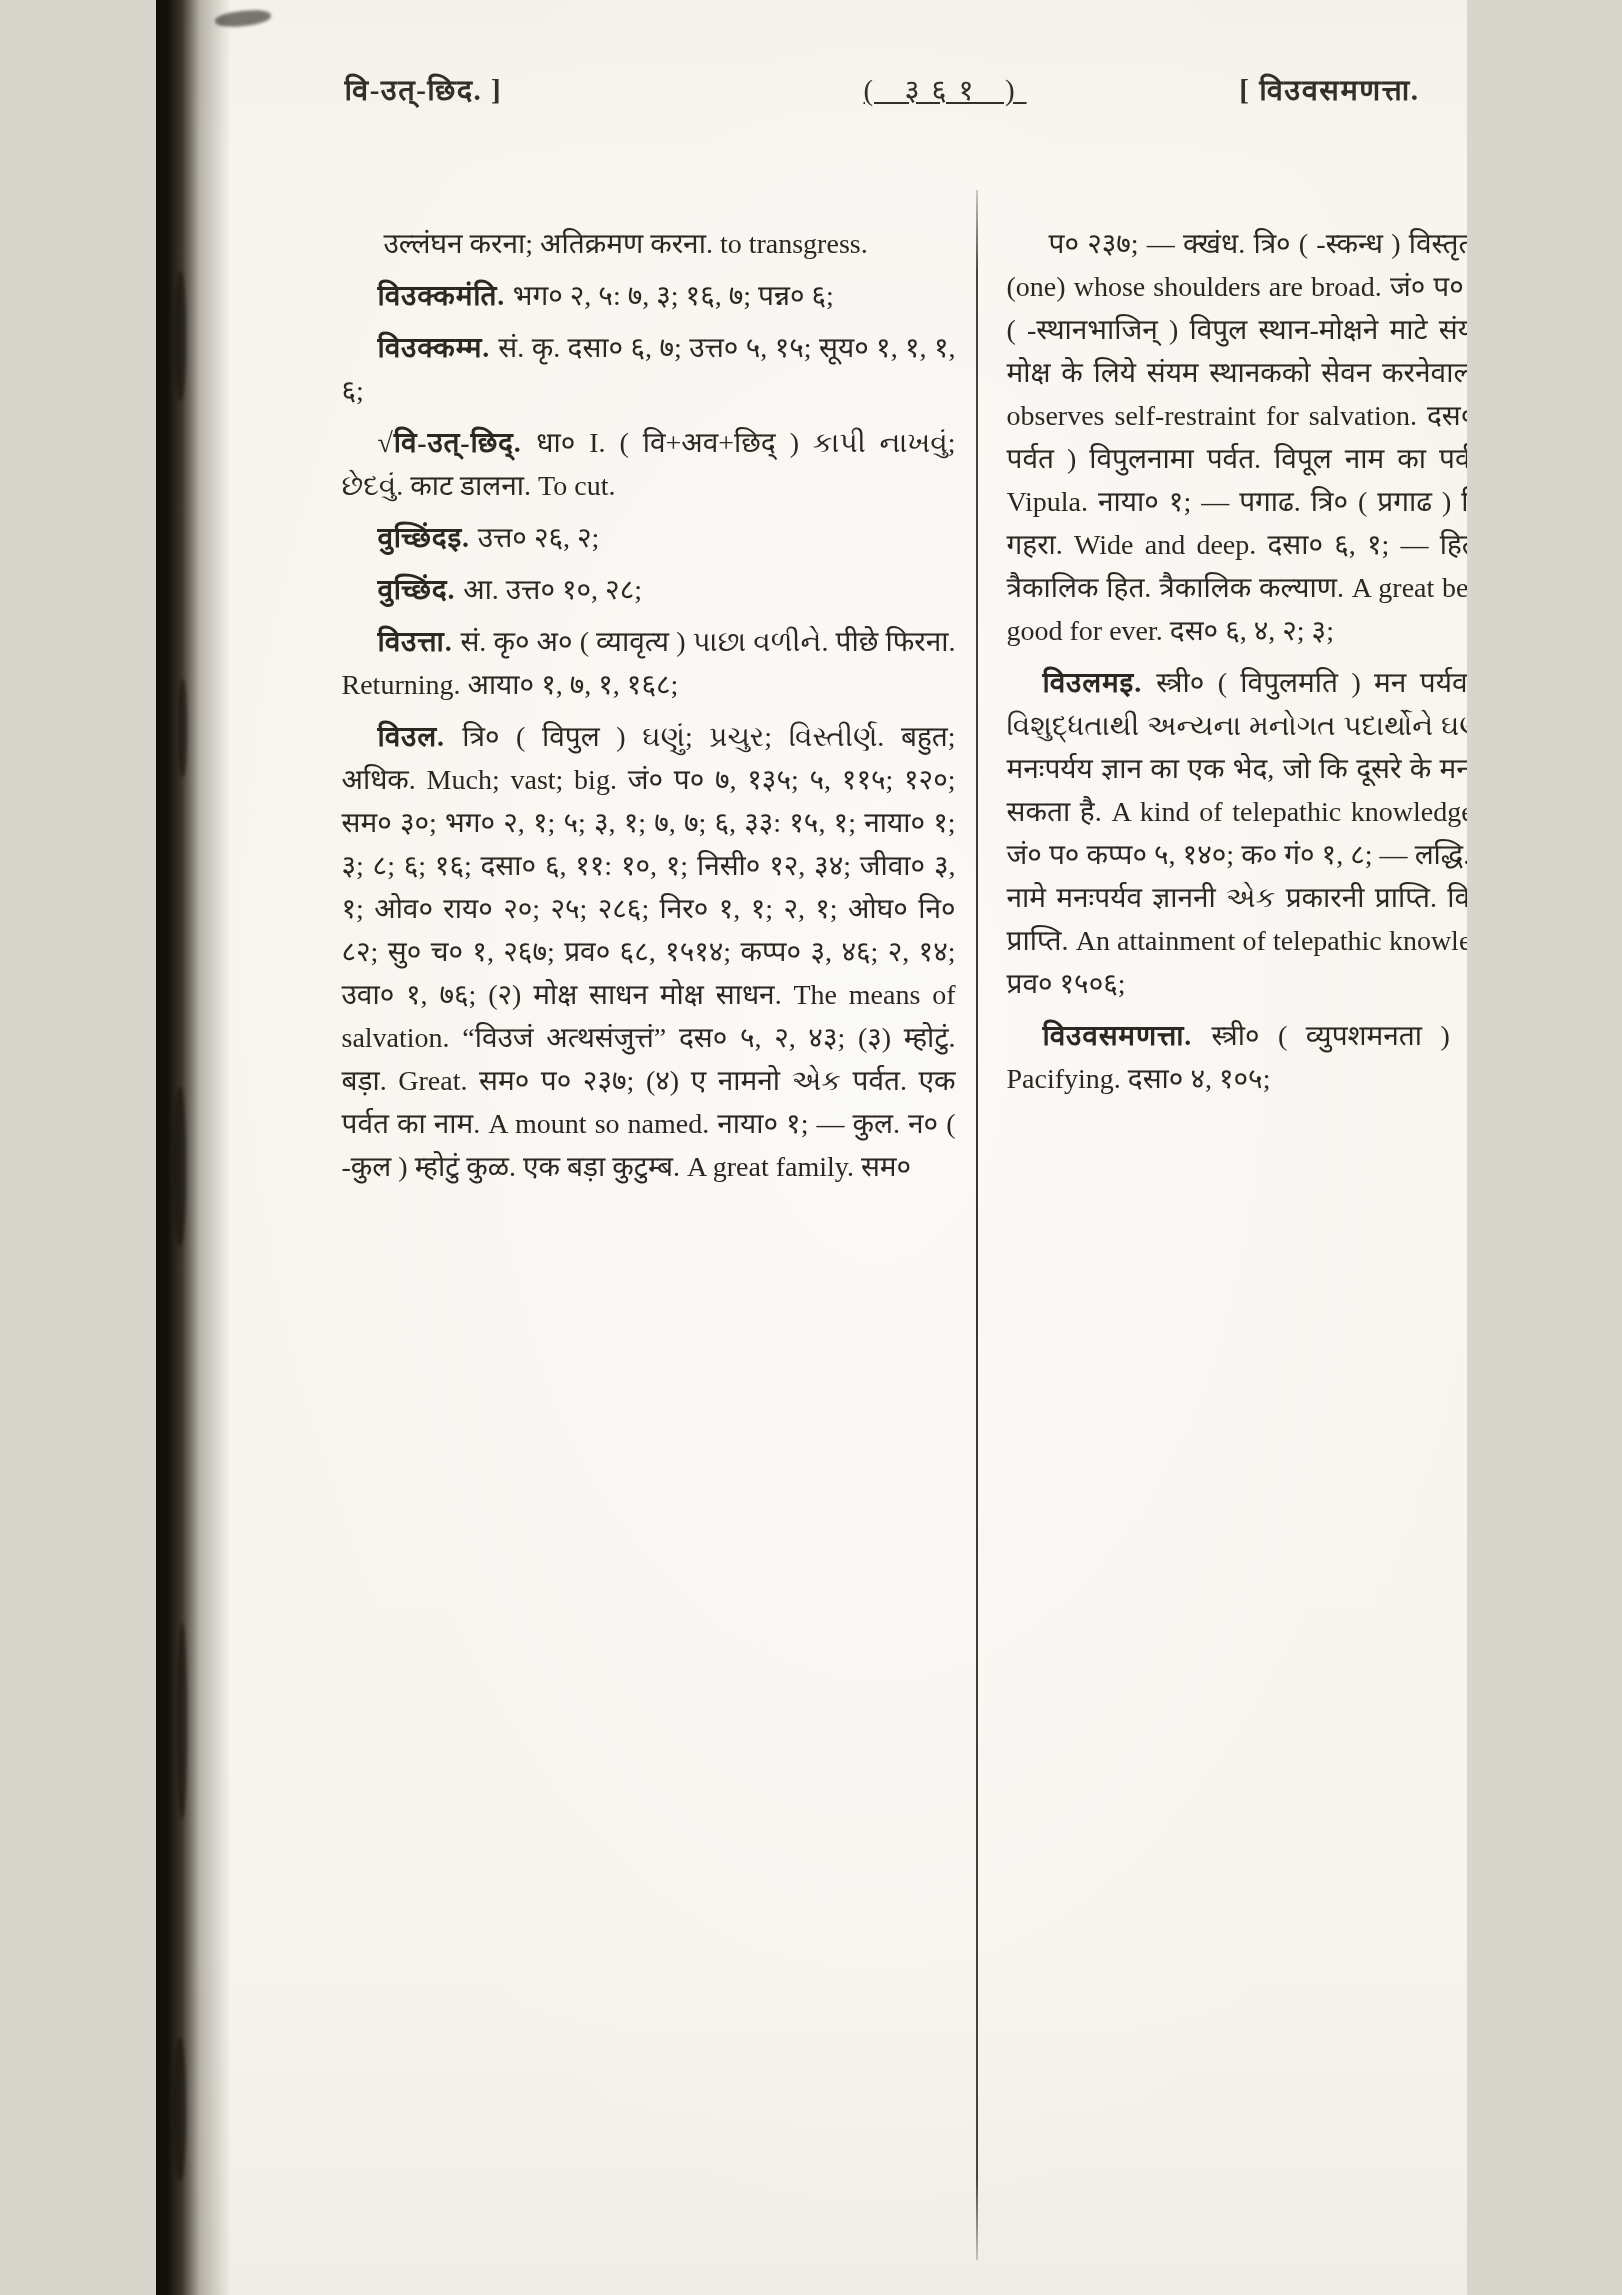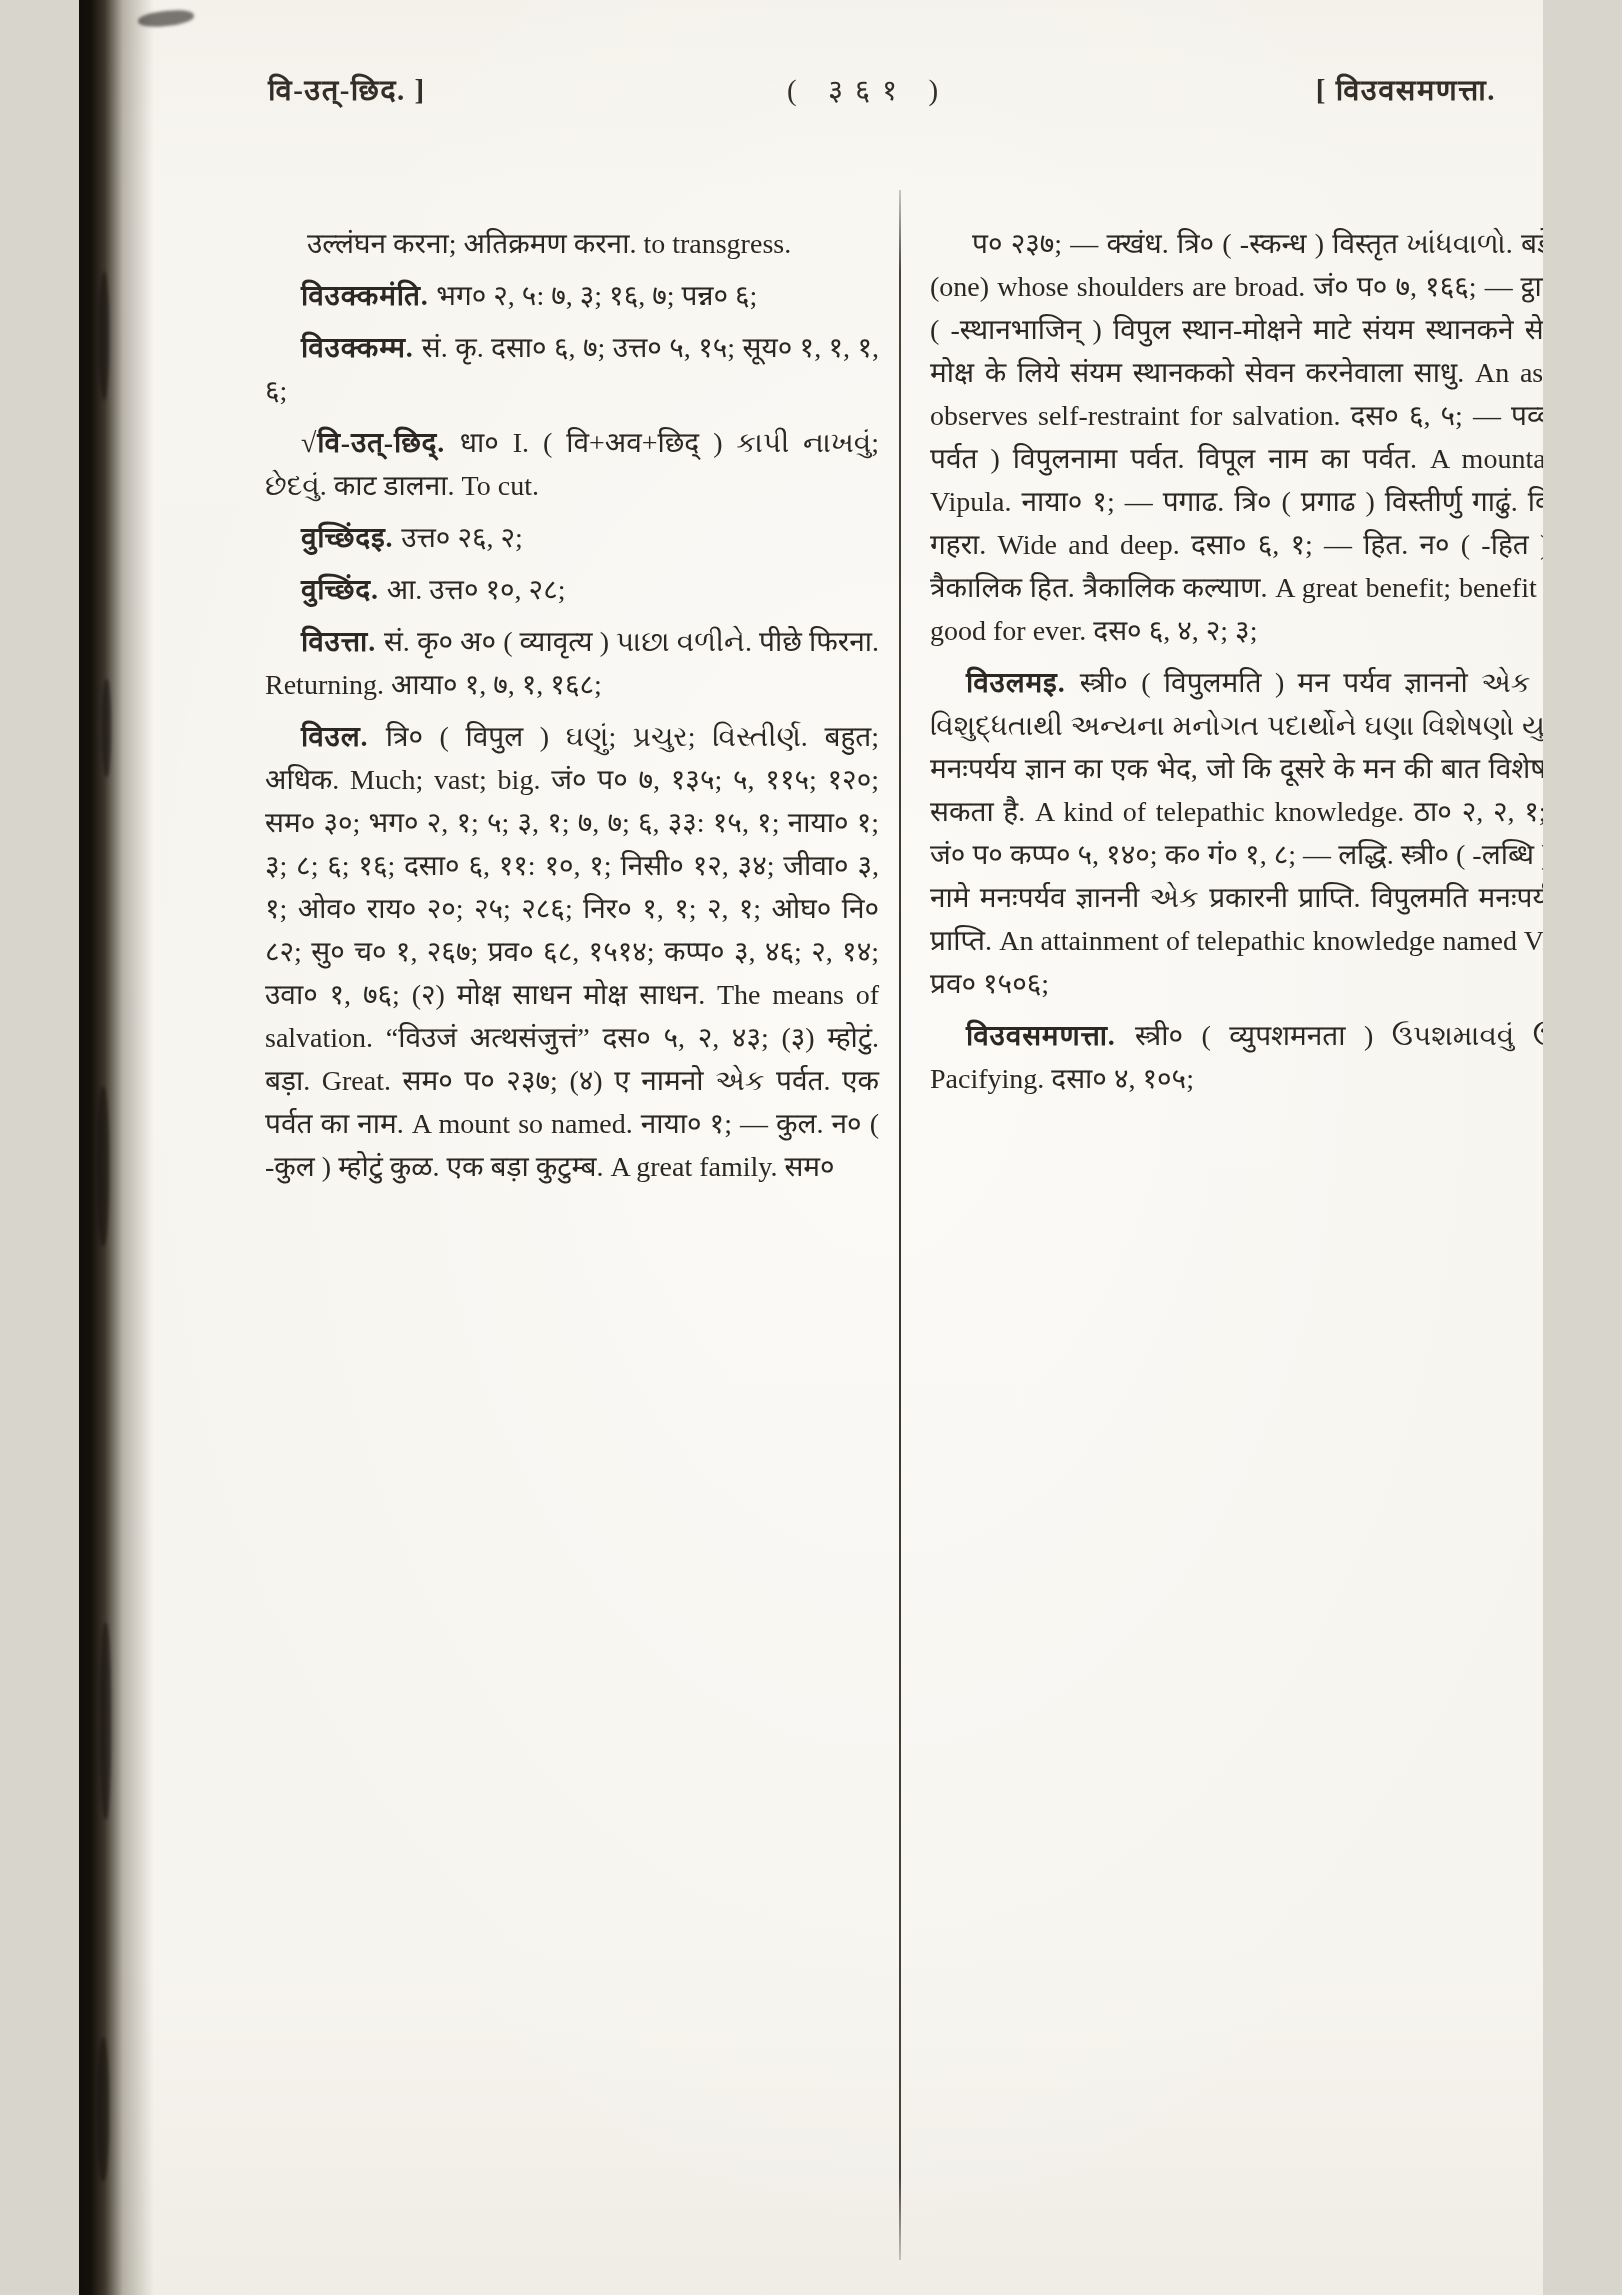--- a/index.html
+++ b/index.html
@@ -2,21 +2,21 @@
 <html style="font-size:12px"><head>
 <meta charset="utf-8">
 <style>
   html, body {
     margin: 0;
     padding: 0;
     background: #d8d5cd;
   }
   .page {
     position: relative;
-    width: 1464px;
+    width: 1311px;
     height: 2295px;
     margin: 0 auto;
     background:
       radial-gradient(ellipse at 55% 45%, rgba(255,255,255,0.55) 0%, rgba(0,0,0,0) 70%),
       linear-gradient(180deg, #f3f1ea 0%, #f7f5ef 8%, #f6f4ee 85%, #efede5 100%);
     overflow: hidden;
     font-family: "Liberation Serif", "DejaVu Serif", serif;
     color: #2b261f;
   }
 
@@ -39,21 +39,21 @@
   .header {
     position: absolute;
     top: 69px;
     left: 189px;
     right: 47px;
     height: 53px;
     font-size: 29px;
     color: #342f26;
   }
   .guide-left  { position: absolute; left: 0;  top: 0; font-weight: 700; letter-spacing: 1.5px; }
-  .page-num    { position: absolute; left: 519px; top: 0; letter-spacing: 12px; }
+  .page-num    { position: absolute; left: 519px; top: 0; letter-spacing: 12px; text-decoration: underline; }
   .guide-right { position: absolute; right: 0; top: 0; font-weight: 600; letter-spacing: 1.5px; }
 
   .divider {
     position: absolute;
     left: 820px;
     top: 190px;
     width: 2.3px;
     height: 2070px;
     background: linear-gradient(180deg,
       rgba(70,62,50,0.25) 0%, #4a4438 4%, #3b362c 50%, #4a4438 96%, rgba(70,62,50,0.25) 100%);

